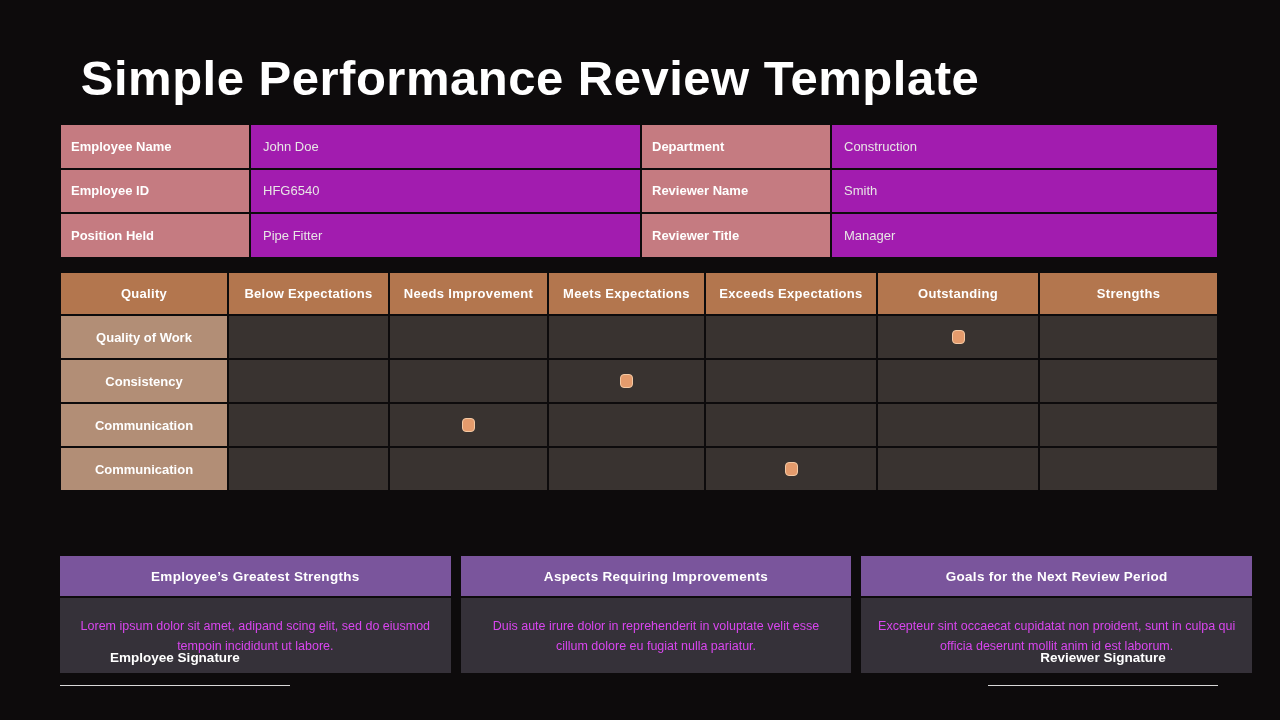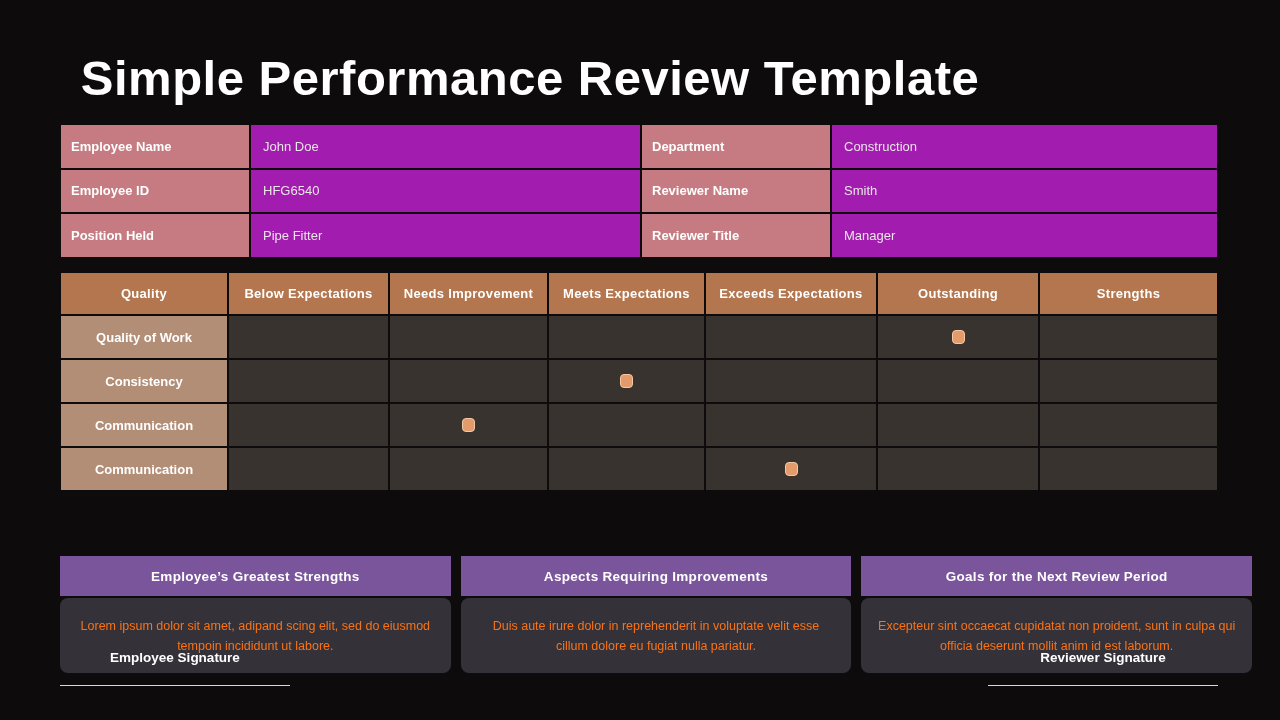--- a/index.html
+++ b/index.html
@@ -66,26 +66,25 @@
   }
   .section-header {
     height: 42px;
     background: #7a559c; color: #ffffff;
     font-size: 13.5px; font-weight: 700; letter-spacing: 0.3px;
     display: flex; align-items: center; justify-content: center;
     border-bottom: 2px solid #0d0b0c;
   }
   .section-body {
     height: 75px;
-    background: #353139; color: #f97316;
+    background: #353139; color: #d946ef;
     font-size: 12.5px; line-height: 20px;
     display: flex; align-items: center; justify-content: center;
     text-align: center;
     padding: 0 16px;
-    border-radius: 8px;
   }
   
   .signature {
     position: absolute; top: 648px;
     width: 230px; height: 38px;
     display: flex; flex-direction: column;
     justify-content: space-between; align-items: center;
     border-bottom: 1px solid #d8d8d8;
   }
   .signature.left { left: 60px; }

